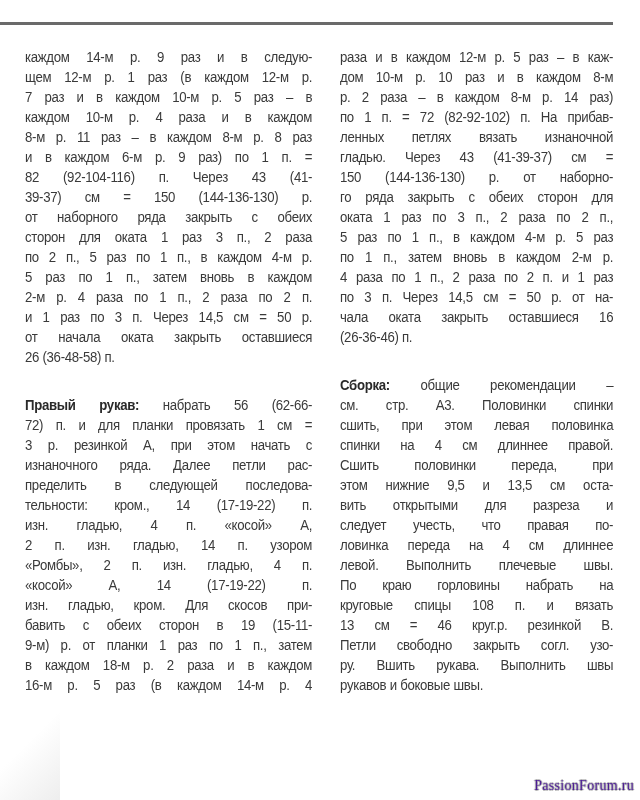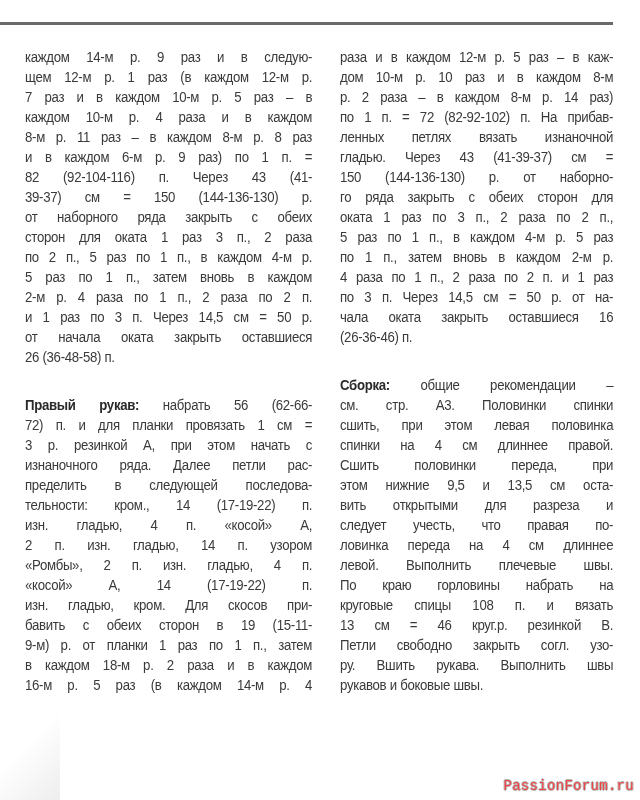--- a/index.html
+++ b/index.html
@@ -24,22 +24,22 @@
   .line { display: block; white-space: nowrap; text-align: justify; text-align-last: justify; height: 20px; }
   .line.last { text-align-last: left; }
   .gap { display: block; height: 20px; }
   .heading { font-weight: bold; color: #2a2a2a; }
   .shade {
     position: absolute; left: 0; bottom: 0; width: 60px; height: 90px;
     background: linear-gradient(135deg, rgba(255,255,255,0) 40%, rgba(220,220,220,0.5) 100%);
   }
   .watermark {
     position: absolute; right: 6px; bottom: 6px;
-    font-family: Liberation Mono, monospace; font-size: 14px;
-    color: #ef4444; letter-spacing: 0.3px;
+    font-family: Liberation Serif, serif; font-size: 14px;
+    color: #4c1d95; letter-spacing: 0.3px;
     text-shadow: -1px 0 #b8b8b8, 1px 0 #b8b8b8, 0 -1px #b8b8b8, 0 1px #b8b8b8;
   }
 </style>
 </head>
 <body>
 
 <div class="rule"></div>
 
 <div class="col left">
   <span class="line">каждом 14-м р. 9 раз и в следую-</span>

